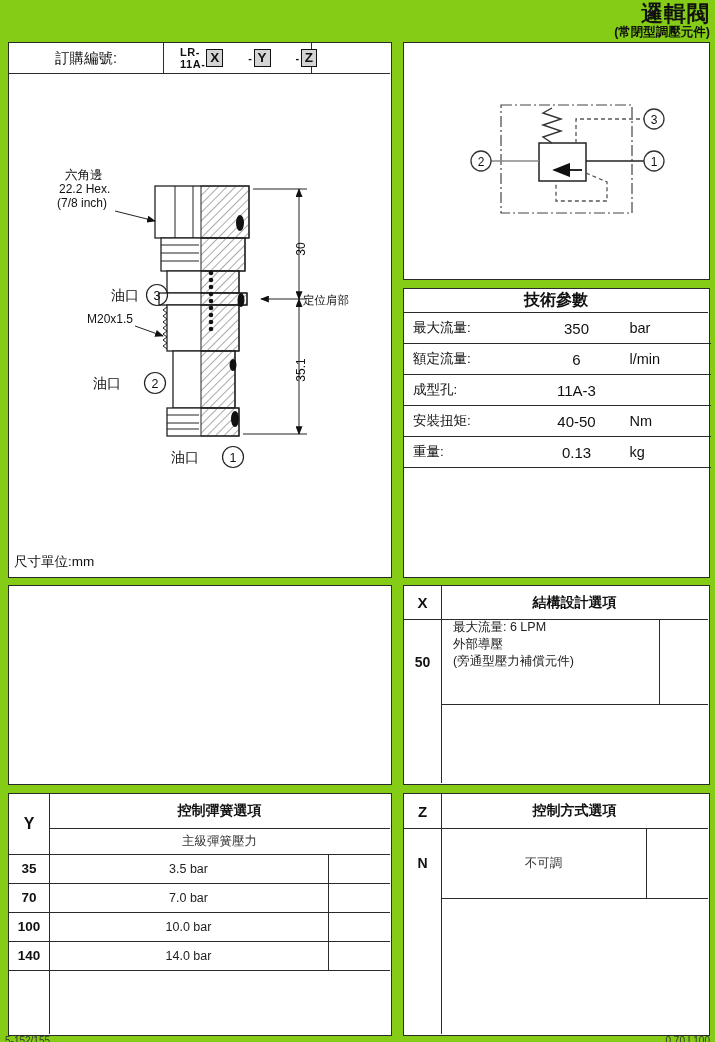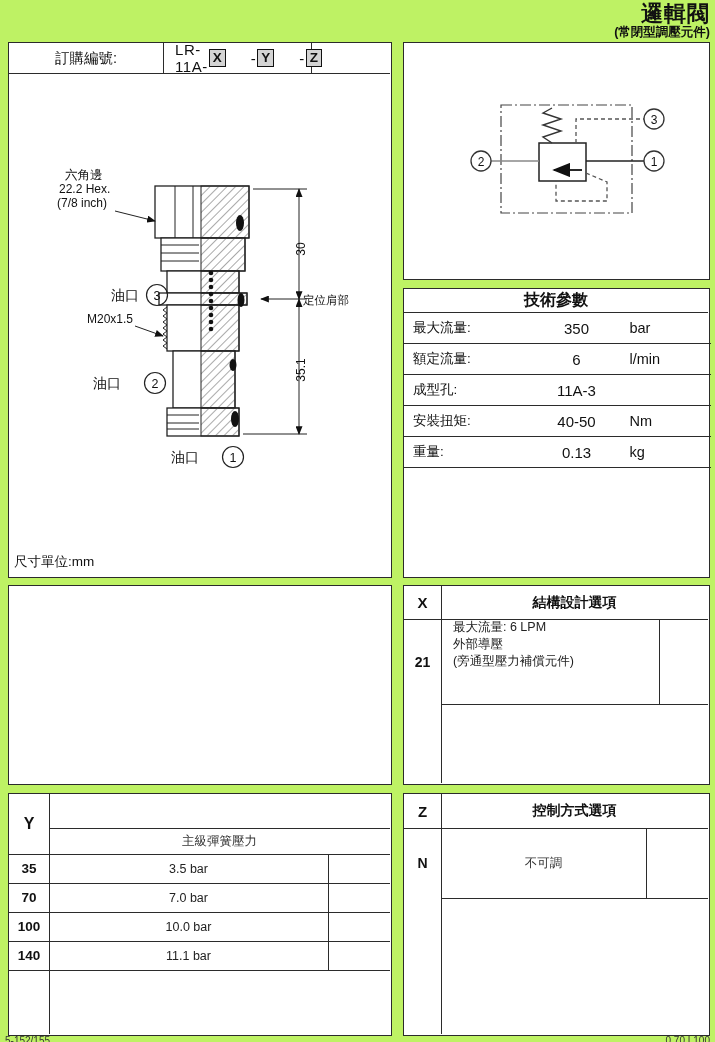--- a/index.html
+++ b/index.html
@@ -1,28 +1,28 @@
 <!DOCTYPE html>
 <html><head>
 <meta charset="utf-8">
 <style>
   html,body{margin:0;padding:0;background:#fff;}
-  #page{position:relative;width:715px;height:1042px;background:#bef264;overflow:hidden;
+  #page{position:relative;width:715px;height:1042px;background:#84cc16;overflow:hidden;
         font-family:"Liberation Sans","DejaVu Sans",sans-serif;color:#111;}
   .box{position:absolute;border:1.5px solid #2b2b2b;background:#fff;box-sizing:border-box;}
   .hl{position:absolute;background:#2b2b2b;height:1.2px;}
   .vl{position:absolute;background:#2b2b2b;width:1.2px;}
   .cell{position:absolute;display:flex;align-items:center;justify-content:center;box-sizing:border-box;}
   .b{font-weight:bold;}
   .title-block{position:absolute;top:2px;right:5px;text-align:right;line-height:1.1;}
   .title-block .t1{font-size:22px;font-weight:bold;letter-spacing:1px;}
   .title-block .t2{font-size:12.5px;font-weight:bold;}
   .code-box{display:inline-block;border:1.5px solid #111;background:#d4d4d4;
             padding:0 3px;margin:0 1px;font-weight:bold;font-size:13.5px;line-height:16px;}
-  .code-pre{font-weight:normal;font-size:15px;letter-spacing:0.5px;margin-left:24px;}
+  .code-pre{font-weight:bold;font-size:11px;letter-spacing:0.5px;margin-left:24px;}
   .param-row{position:absolute;left:0;width:307px;height:31px;display:flex;align-items:center;
              border-bottom:1.2px solid #2b2b2b;box-sizing:border-box;}
   .param-row .pl{flex:0 0 36%;padding-left:9px;font-size:13.5px;}
   .param-row .pv{flex:1;text-align:center;font-size:15px;}
   .param-row .pu{flex:0 0 22%;text-align:left;padding-right:14px;font-size:14.5px;}
   .desc-lines{display:flex;flex-direction:column;justify-content:flex-start;font-size:12.5px;line-height:17px;color:#222;}
   .footer{position:absolute;top:1035px;font-size:10px;color:#333;}
   svg text{fill:#111;}
 </style>
 </head>
@@ -216,47 +216,48 @@
 
   <div class="box" style="left:8px;top:585px;width:384px;height:200px;"></div>
 
   <div class="box" style="left:403px;top:585px;width:307px;height:200px;">
     <div class="vl" style="left:37px;top:0;height:197px;"></div>
     <div class="hl" style="top:33px;left:0;width:304px;"></div>
     <div class="hl" style="top:118px;left:37px;width:267px;"></div>
     <div class="vl" style="left:255px;top:33px;height:85px;"></div>
     <div class="cell b" style="left:0;top:0;width:37px;height:33px;font-size:15px;">X</div>
     <div class="cell b" style="left:37px;top:0;width:267px;height:33px;font-size:14px;">結構設計選項</div>
-    <div class="cell b" style="left:0;top:33px;width:37px;height:85px;font-size:14px;">21</div>
+    <div class="cell b" style="left:0;top:33px;width:37px;height:85px;font-size:14px;">50</div>
     <div class="desc-lines" style="position:absolute;left:49px;top:33px;width:200px;height:85px;">
       <span>最大流量: 6 LPM</span>
       <span>外部導壓</span>
       <span>(旁通型壓力補償元件)</span>
     </div>
   </div>
 
   <div class="box" style="left:8px;top:793px;width:384px;height:243px;">
     <div class="vl" style="left:40px;top:0;height:240px;"></div>
     <div class="hl" style="top:34px;left:40px;width:341px;"></div>
     <div class="hl" style="top:60px;left:0;width:381px;"></div>
     <div class="hl" style="top:89px;left:0;width:381px;"></div>
     <div class="hl" style="top:118px;left:0;width:381px;"></div>
     <div class="hl" style="top:147px;left:0;width:381px;"></div>
     <div class="hl" style="top:176px;left:0;width:381px;"></div>
     <div class="vl" style="left:319px;top:60px;height:116px;"></div>
     <div class="cell b" style="left:0;top:0;width:40px;height:60px;font-size:16px;">Y</div>
+    <div class="cell b" style="left:40px;top:0;width:341px;height:34px;font-size:14px;">控制彈簧選項</div>
     <div class="cell" style="left:40px;top:34px;width:341px;height:26px;font-size:12.5px;color:#333;">主級彈簧壓力</div>
     <div class="cell b" style="left:0;top:60px;width:40px;height:29px;font-size:13.5px;">35</div>
     <div class="cell" style="left:40px;top:60px;width:279px;height:29px;font-size:12.5px;color:#222;">3.5 bar</div>
     <div class="cell b" style="left:0;top:89px;width:40px;height:29px;font-size:13.5px;">70</div>
     <div class="cell" style="left:40px;top:89px;width:279px;height:29px;font-size:12.5px;color:#222;">7.0 bar</div>
     <div class="cell b" style="left:0;top:118px;width:40px;height:29px;font-size:13.5px;">100</div>
     <div class="cell" style="left:40px;top:118px;width:279px;height:29px;font-size:12.5px;color:#222;">10.0 bar</div>
     <div class="cell b" style="left:0;top:147px;width:40px;height:29px;font-size:13.5px;">140</div>
-    <div class="cell" style="left:40px;top:147px;width:279px;height:29px;font-size:12.5px;color:#222;">11.1 bar</div>
+    <div class="cell" style="left:40px;top:147px;width:279px;height:29px;font-size:12.5px;color:#222;">14.0 bar</div>
   </div>
 
   <div class="box" style="left:403px;top:793px;width:307px;height:243px;">
     <div class="vl" style="left:37px;top:0;height:240px;"></div>
     <div class="hl" style="top:34px;left:0;width:304px;"></div>
     <div class="hl" style="top:104px;left:37px;width:267px;"></div>
     <div class="vl" style="left:242px;top:34px;height:70px;"></div>
     <div class="cell b" style="left:0;top:0;width:37px;height:34px;font-size:15px;">Z</div>
     <div class="cell b" style="left:37px;top:0;width:267px;height:34px;font-size:14px;">控制方式選項</div>
     <div class="cell b" style="left:0;top:34px;width:37px;height:70px;font-size:14px;">N</div>

